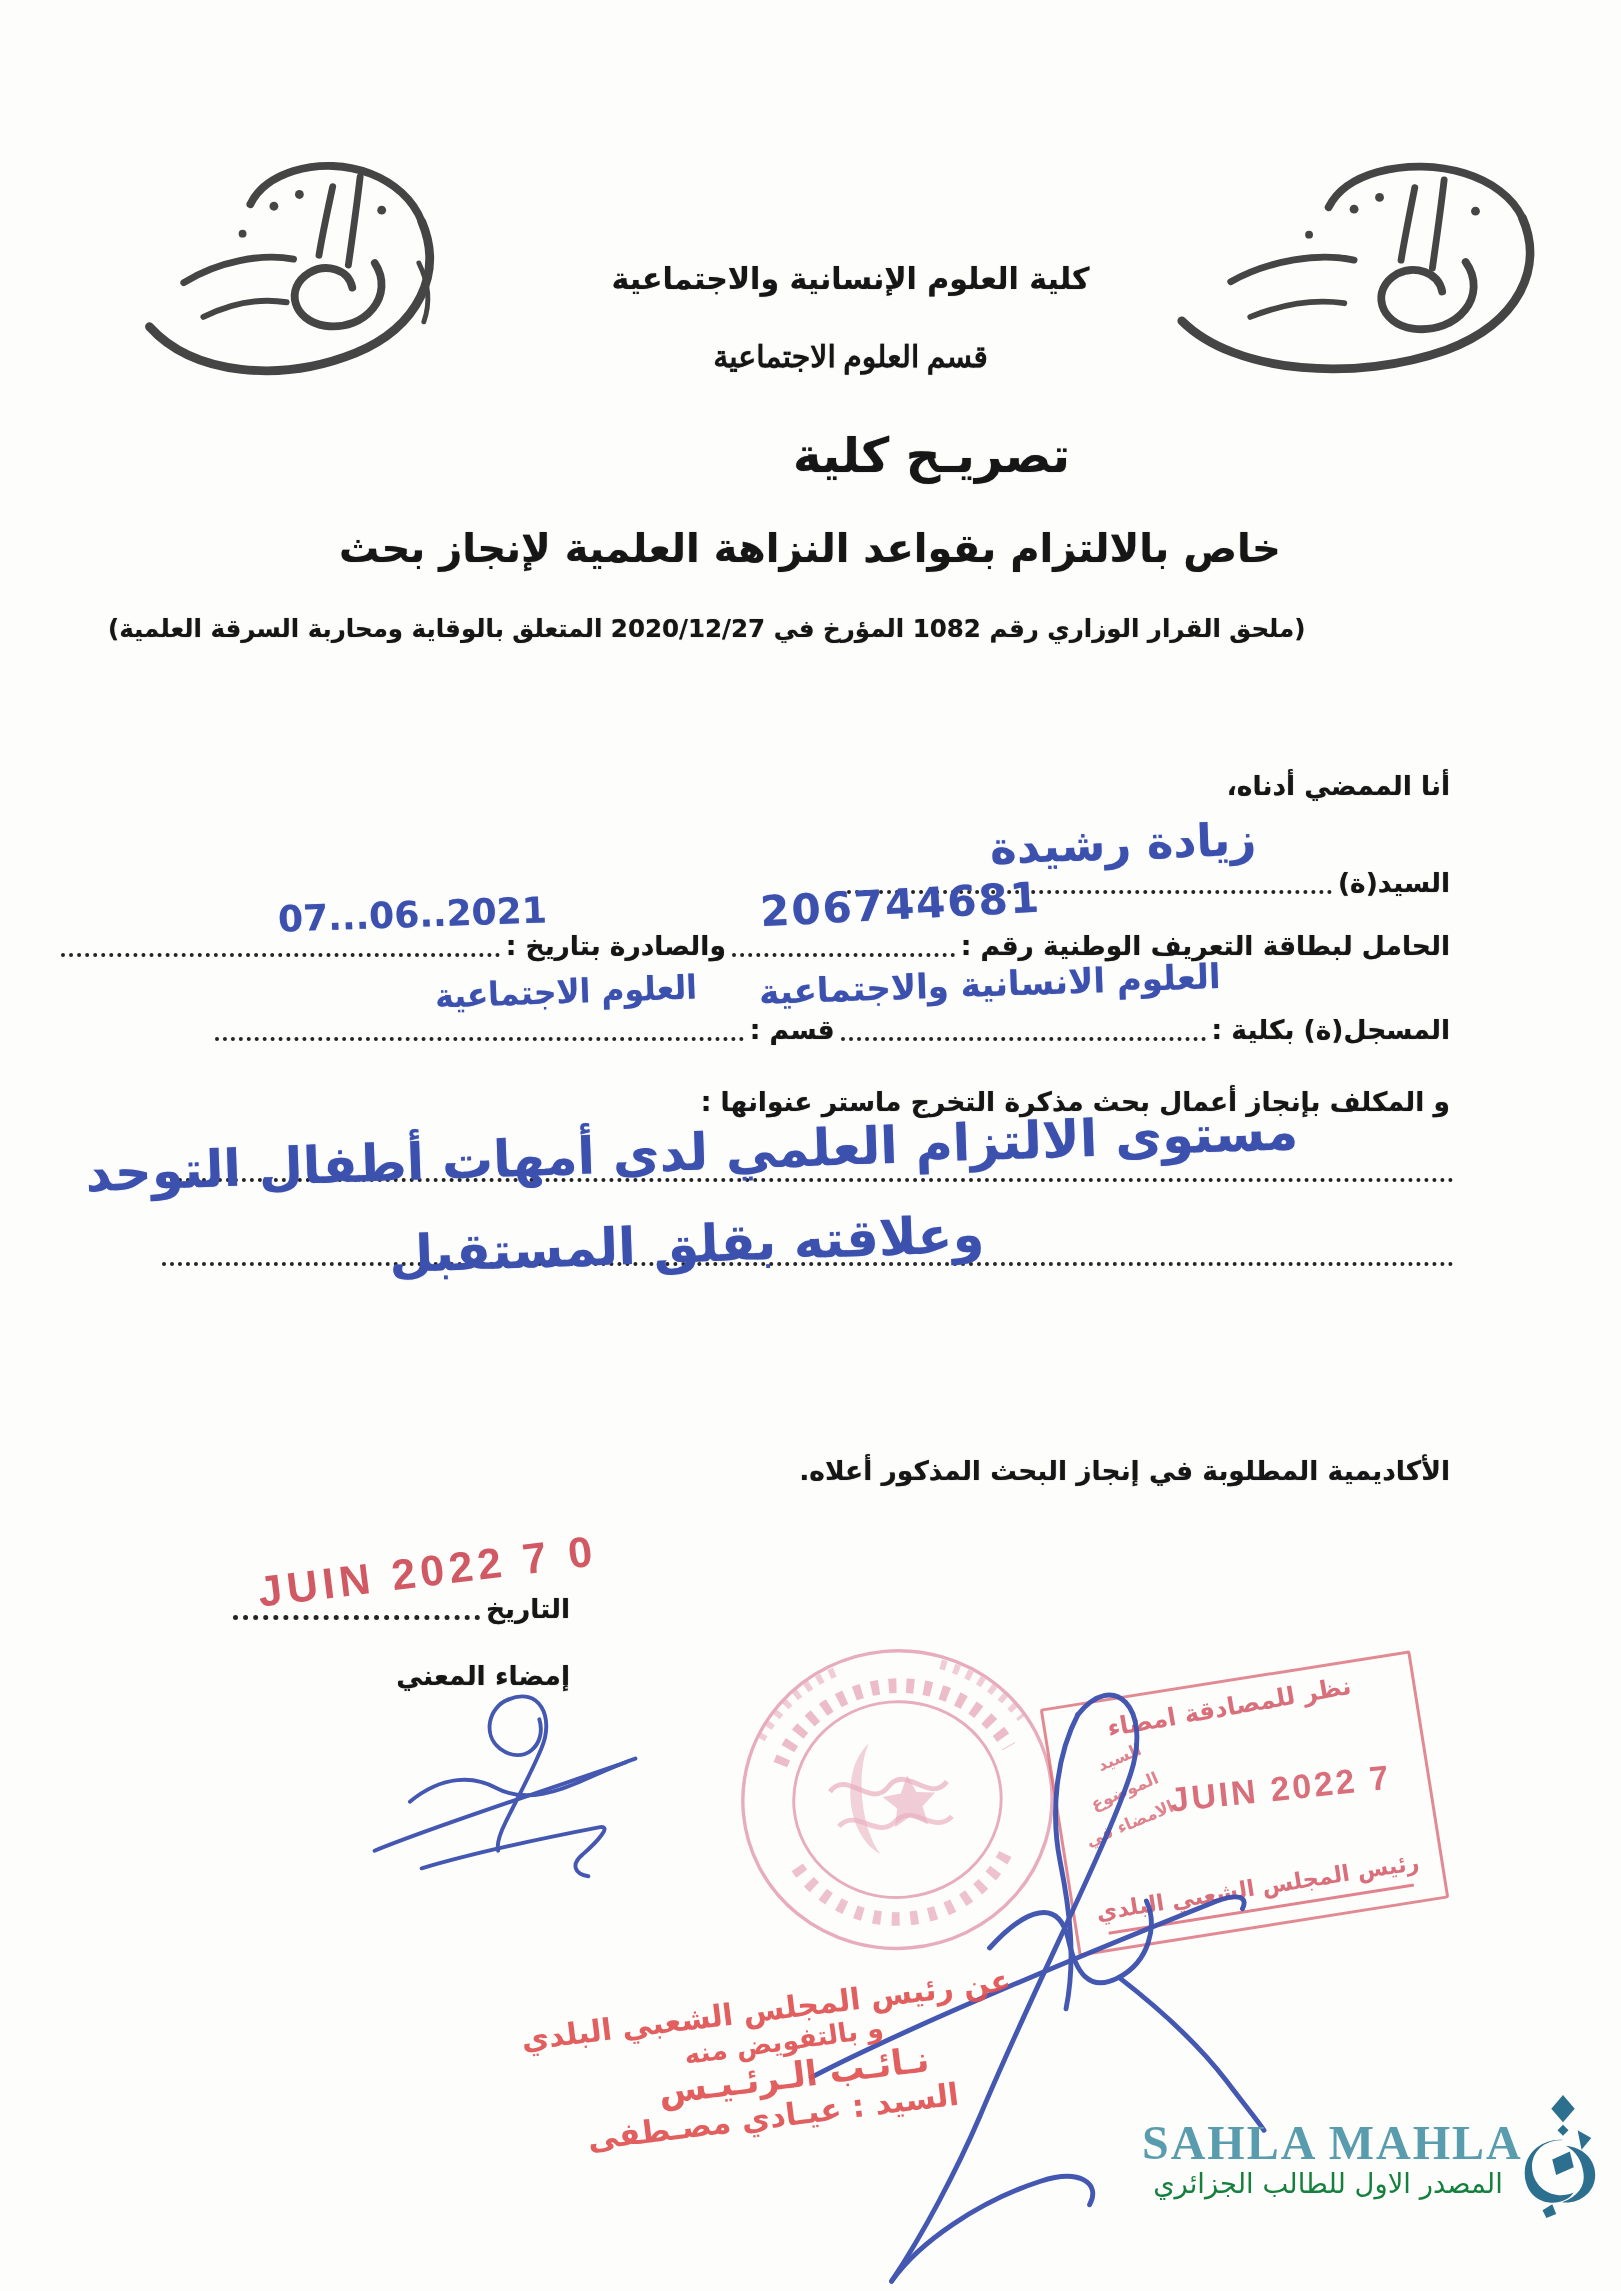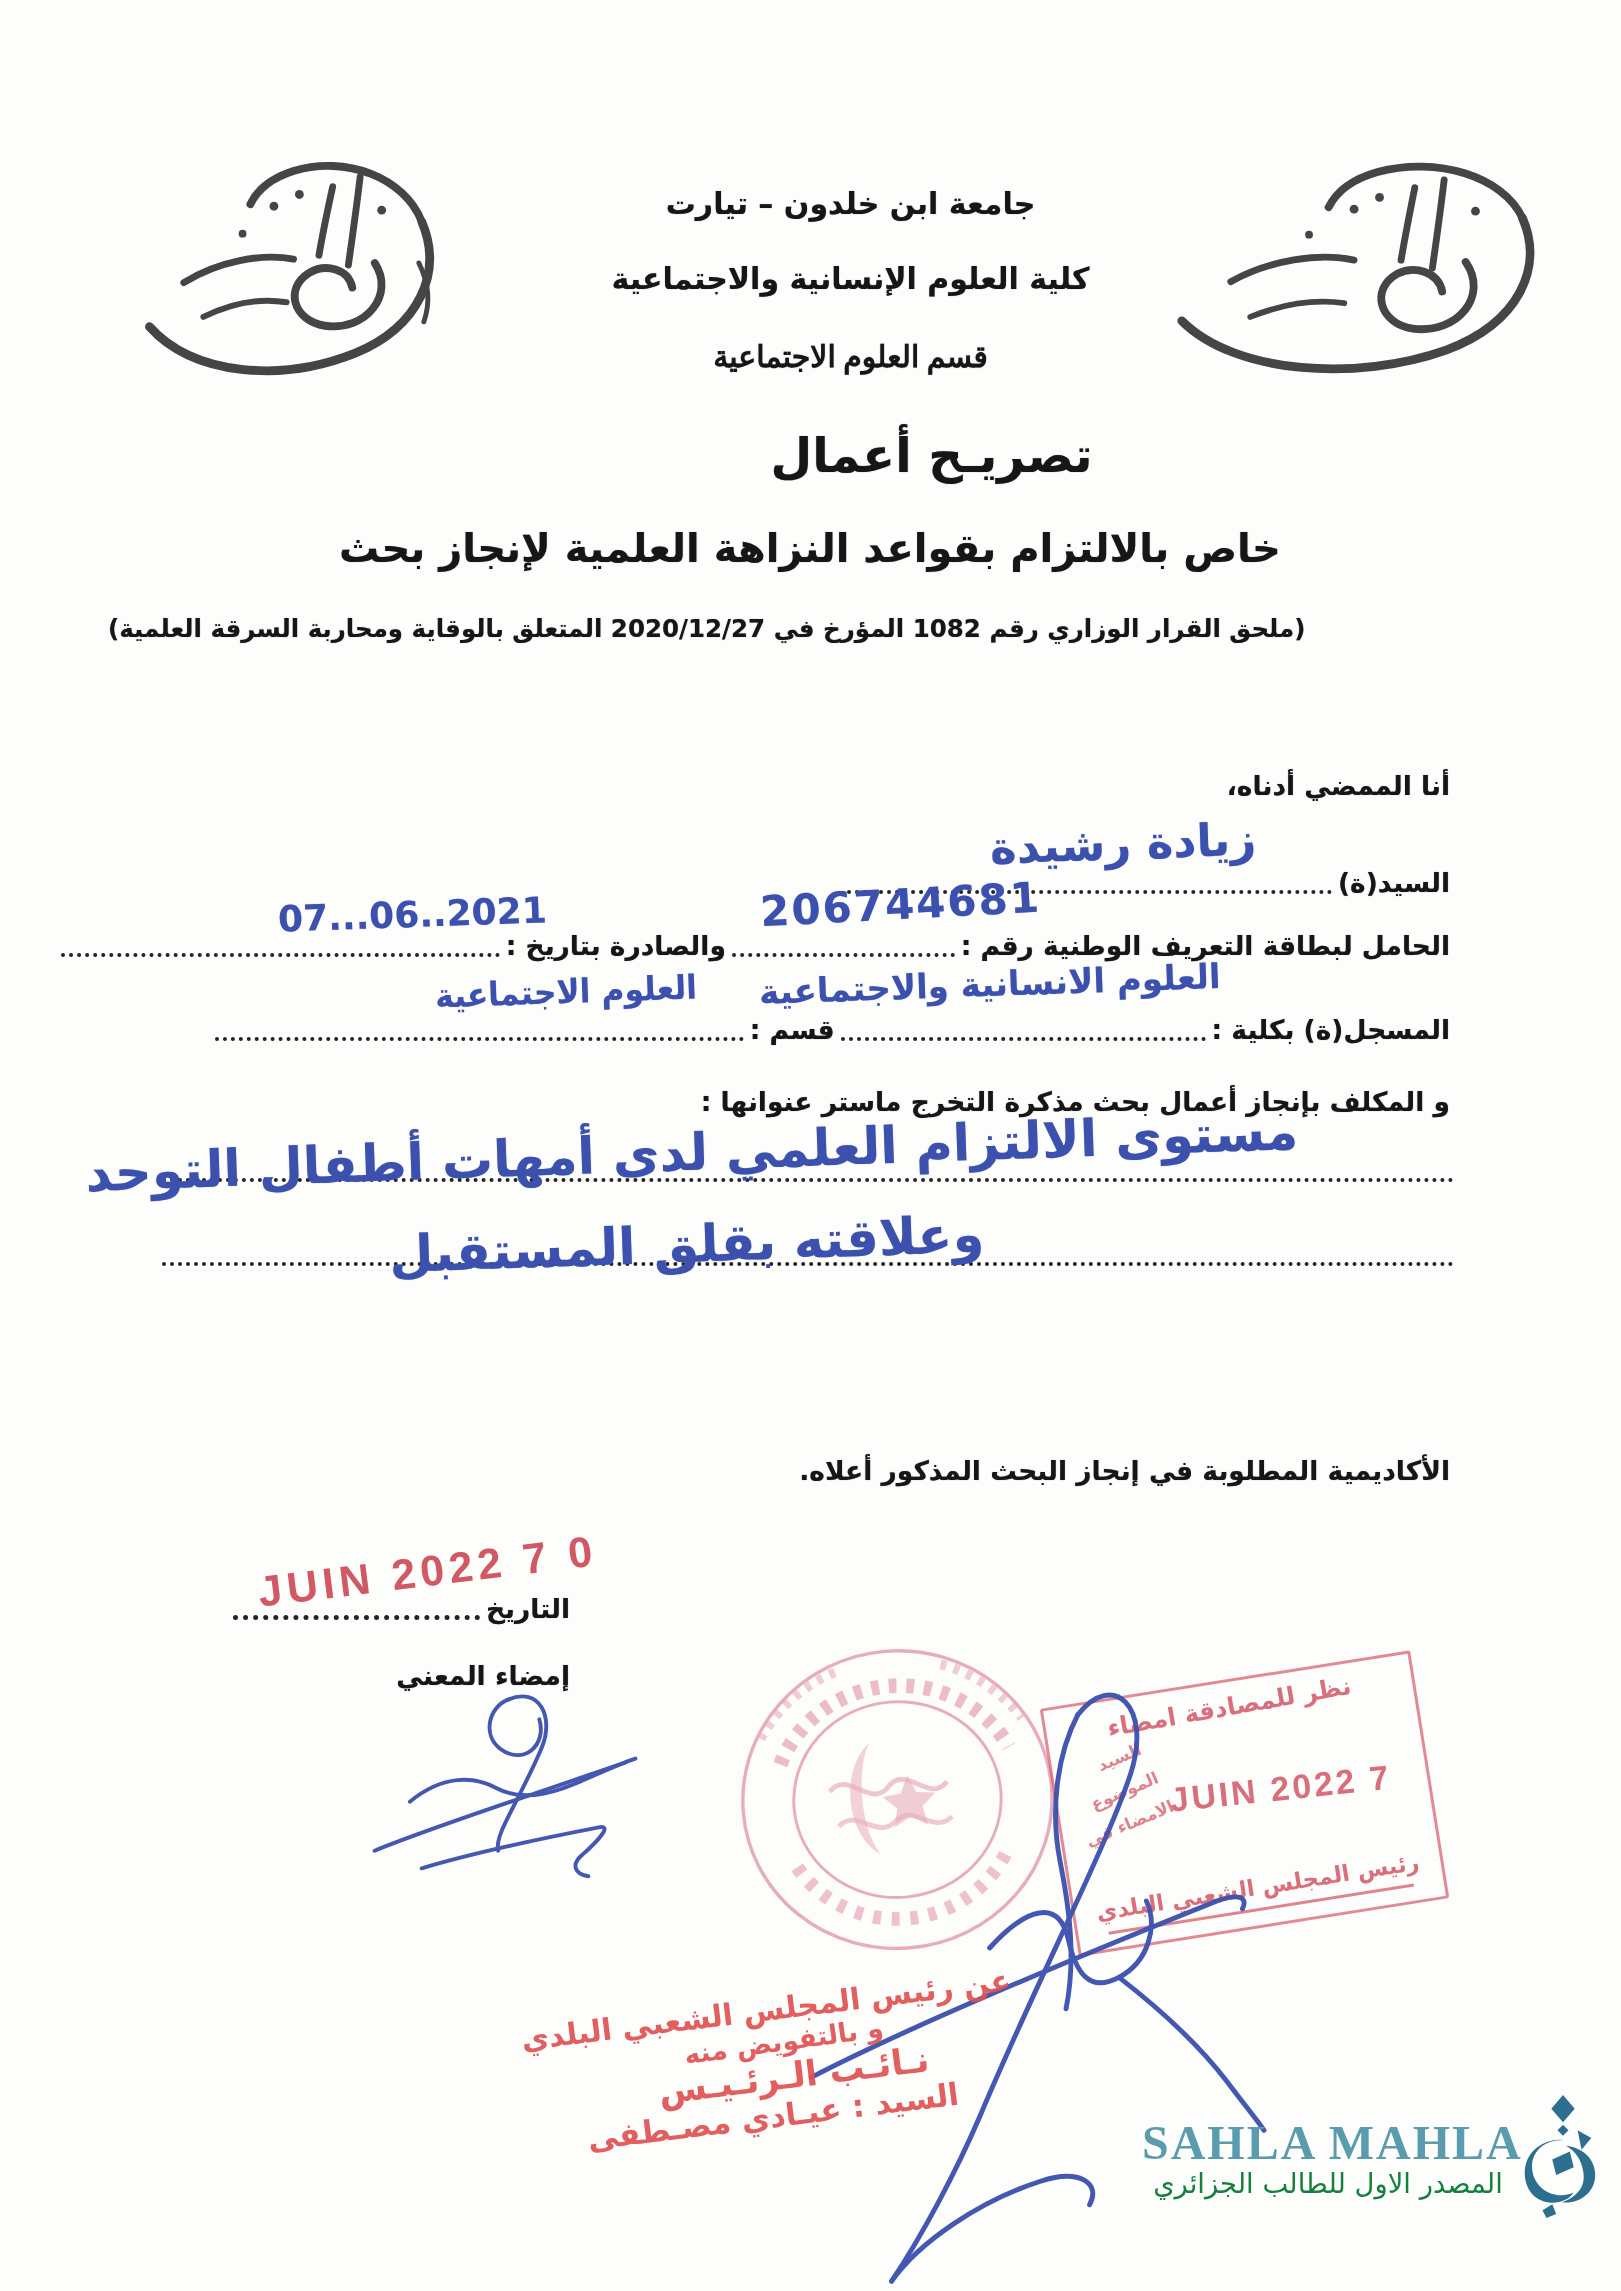--- a/index.html
+++ b/index.html
@@ -101,25 +101,24 @@
       <path d="M298,56 C294,90 290,118 286,146" stroke-width="7"></path>
       <path d="M80,160 C120,138 170,130 206,138" stroke-width="7"></path>
       <path d="M100,196 C135,182 168,178 196,182" stroke-width="6"></path>
       <circle cx="206" cy="86" r="4.5" fill="#1d1d1d" stroke="none"></circle>
       <circle cx="232" cy="74" r="4.5" fill="#1d1d1d" stroke="none"></circle>
       <circle cx="330" cy="88" r="4.5" fill="#1d1d1d" stroke="none"></circle>
       <circle cx="160" cy="112" r="4" fill="#1d1d1d" stroke="none"></circle>
     </g>
   </svg>
 
-  <div class="hdr-line printed" style="top:186px;">جامعة ابن خلدون – تيارت</div>
   <div class="hdr-line printed" style="top:261px;">كلية العلوم الإنسانية والاجتماعية</div>
   <div class="hdr-line printed" style="top:339px;font-family:Liberation Serif, serif;">قسم العلوم الاجتماعية</div>
 
-  <div class="title printed" style="top:427px;">تصريـح أعمال</div>
+  <div class="title printed" style="top:427px;">تصريـح كلية</div>
   <div class="subtitle printed" style="top:525px;">خاص بالالتزام بقواعد النزاهة العلمية لإنجاز بحث</div>
   <div class="refnote printed" style="top:614px;">(ملحق القرار الوزاري رقم 1082 المؤرخ في 2020/12/27 المتعلق بالوقاية ومحاربة السرقة العلمية)</div>
 
   <div class="bodyline printed" style="top:770px;">أنا الممضي أدناه،</div>
 
   <div class="bodyline printed" style="top:861px;">
     <span>السيد(ة)</span>
     <span class="dots" style="width:485px;"></span>
   </div>
   <div class="hw" style="top:817px;right:365px;font-size:45px;transform:rotate(-2deg);">زيادة رشيدة</div>

